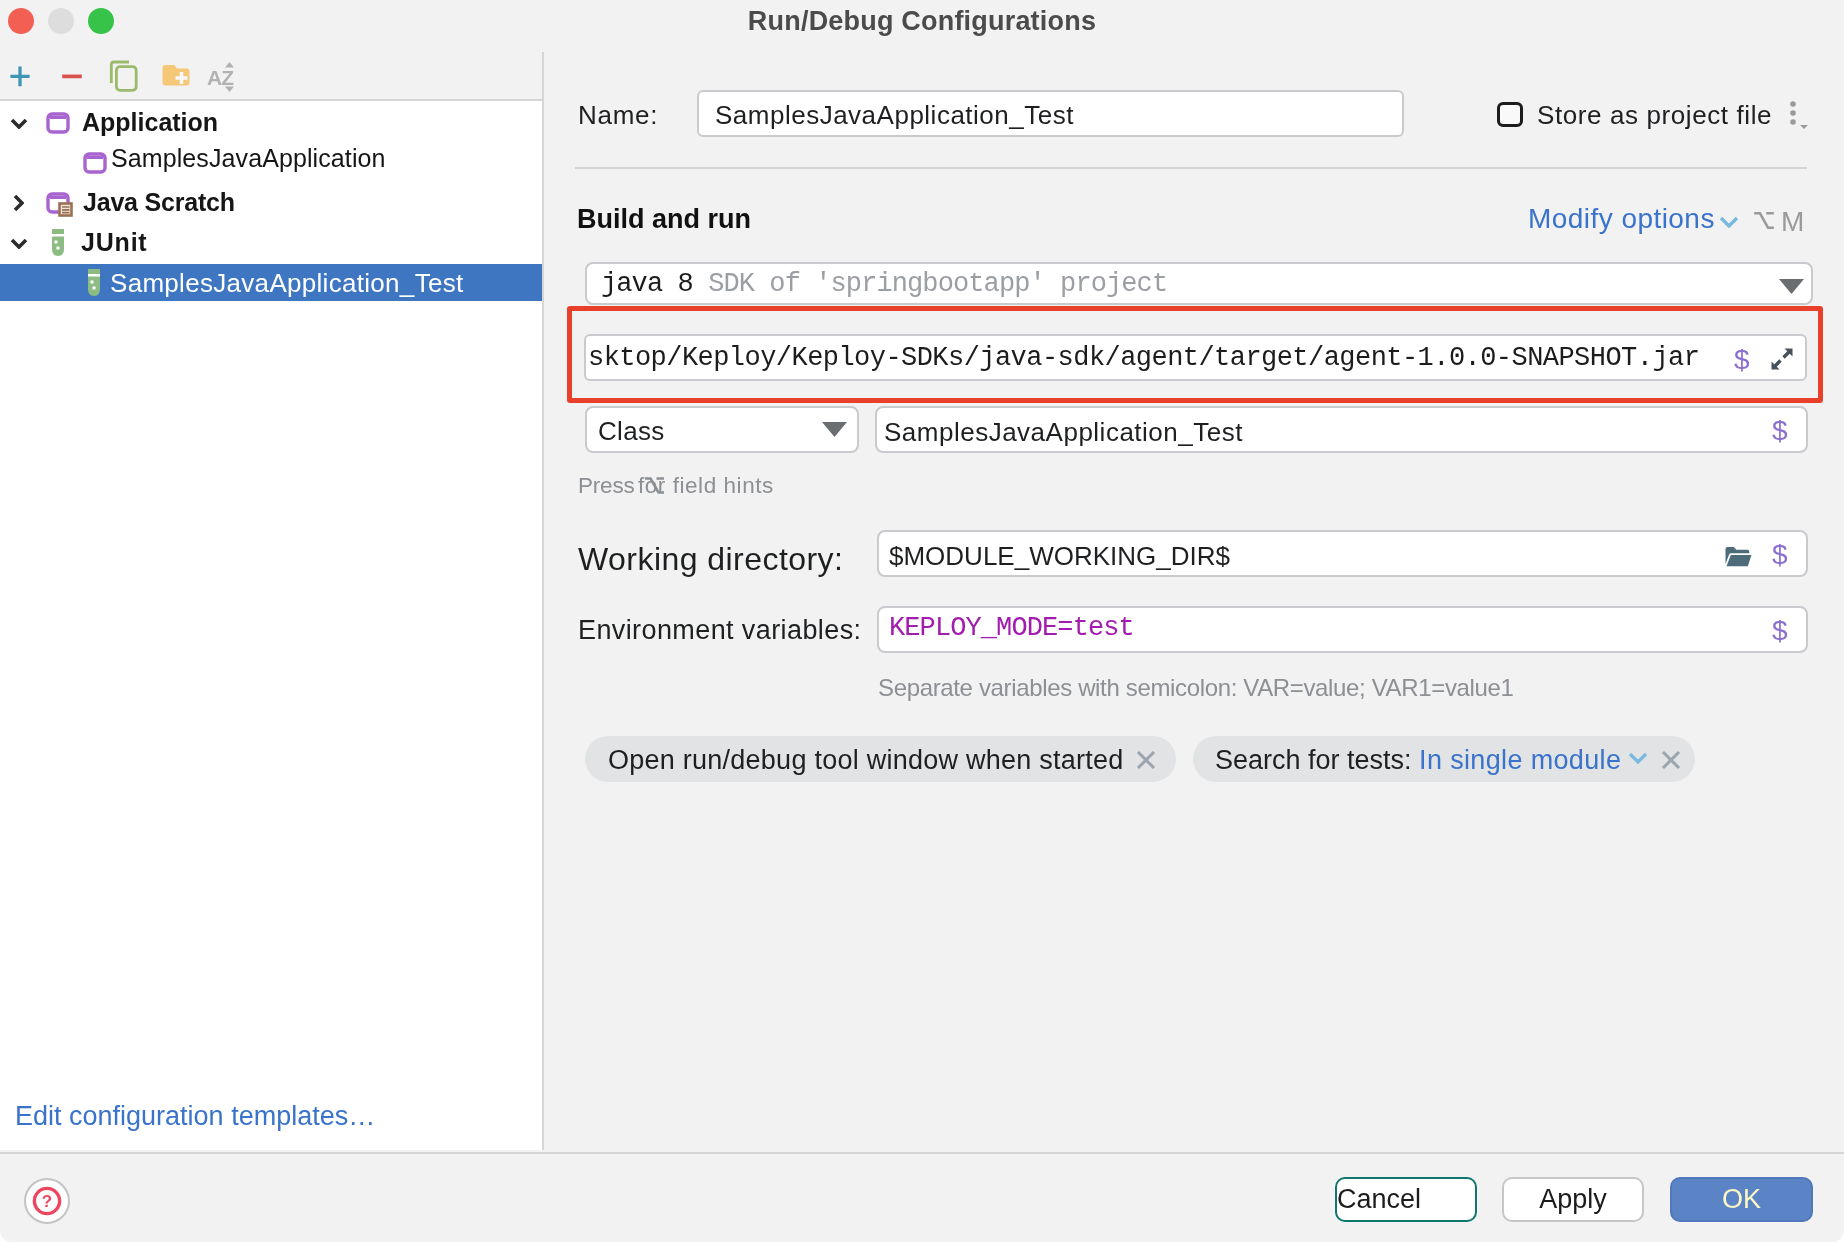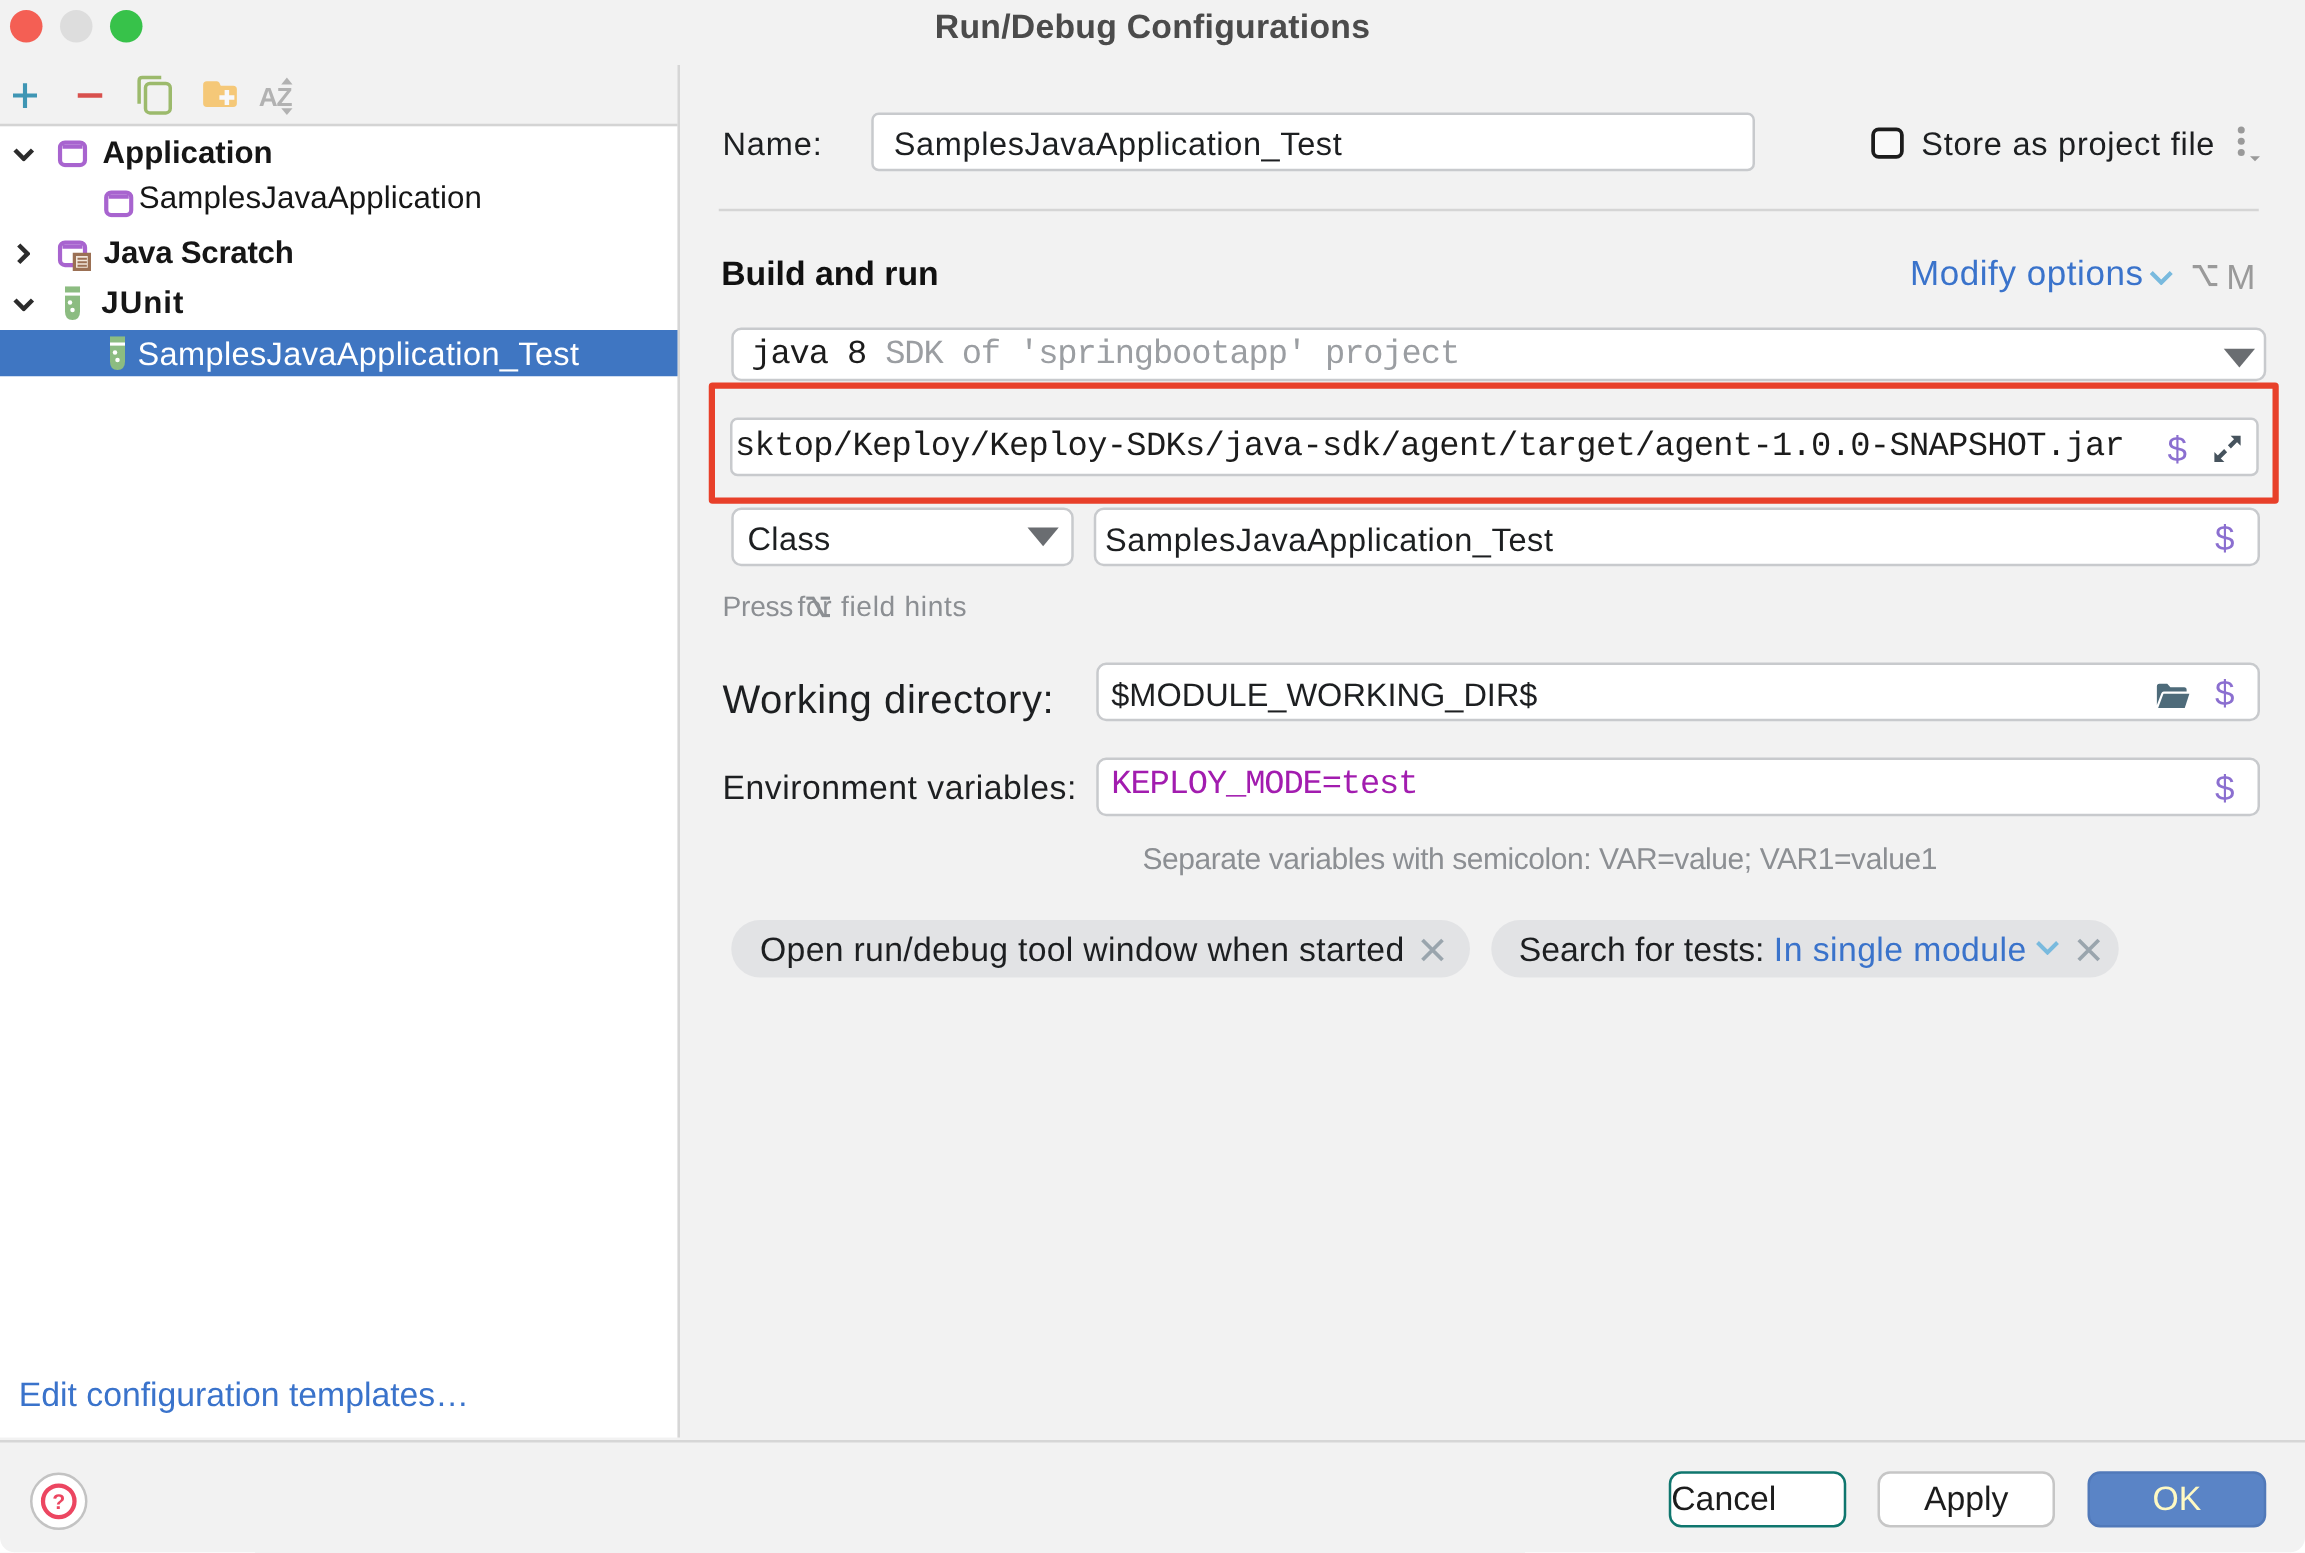--- a/index.html
+++ b/index.html
@@ -167,21 +167,21 @@
     <path d="M1.5 20.5 V4 Q1.5 2 3.5 2 H9.8 L12.3 4.8 H23.3 Q25.3 4.8 25.3 6.8 V8.2 H7 Q5.6 8.2 5.1 9.5 L1.5 19 Z" fill="#4e6b7a"></path>
     <path d="M6.8 10 H27.5 L23.8 21.3 H2.5 Z" fill="#4e6b7a"></path>
   </svg>
   <div class="abs" style="left:1772px;top:539px;font-size:28px;color:#8b6fd0;">$</div>
 
   <div class="lbl" style="left:578px;top:615px;font-size:27px;letter-spacing:0.4px;">Environment variables:</div>
   <div class="field" style="left:877px;top:606px;width:931px;height:47px;"></div>
   <div class="abs mono" style="left:889px;top:613px;color:#a21caf;">KEPLOY_MODE=test</div>
   <div class="abs" style="left:1772px;top:615px;font-size:28px;color:#8b6fd0;">$</div>
 
-  <div class="lbl gray" style="left:878px;top:674px;font-size:24px;letter-spacing:-0.35px;margin-left:36px;">Separate variables with semicolon: VAR=value; VAR1=value1</div>
+  <div class="lbl gray" style="left:878px;top:674px;font-size:24px;letter-spacing:-0.35px;">Separate variables with semicolon: VAR=value; VAR1=value1</div>
 
   <div class="abs" style="left:585px;top:736px;width:591px;height:46px;border-radius:23px;background:#e2e3e5;"></div>
   <div class="lbl" style="left:608px;top:745px;font-size:27px;letter-spacing:0.25px;">Open run/debug tool window when started</div>
   <svg class="abs" style="left:1135px;top:749px;" width="22" height="22" viewBox="0 0 22 22">
       <path d="M3 3 L19 19 M19 3 L3 19" stroke="#9aa5ad" stroke-width="3" fill="none"></path>
     </svg>
 
   <div class="abs" style="left:1193px;top:736px;width:502px;height:46px;border-radius:23px;background:#e2e3e5;"></div>
   <div class="lbl" style="left:1215px;top:745px;font-size:27px;">Search for tests: <span class="link" style="letter-spacing:0.35px;">In single module</span></div>
   <svg class="abs" style="left:1628px;top:752px;" width="20" height="12" viewBox="0 0 20 12">

